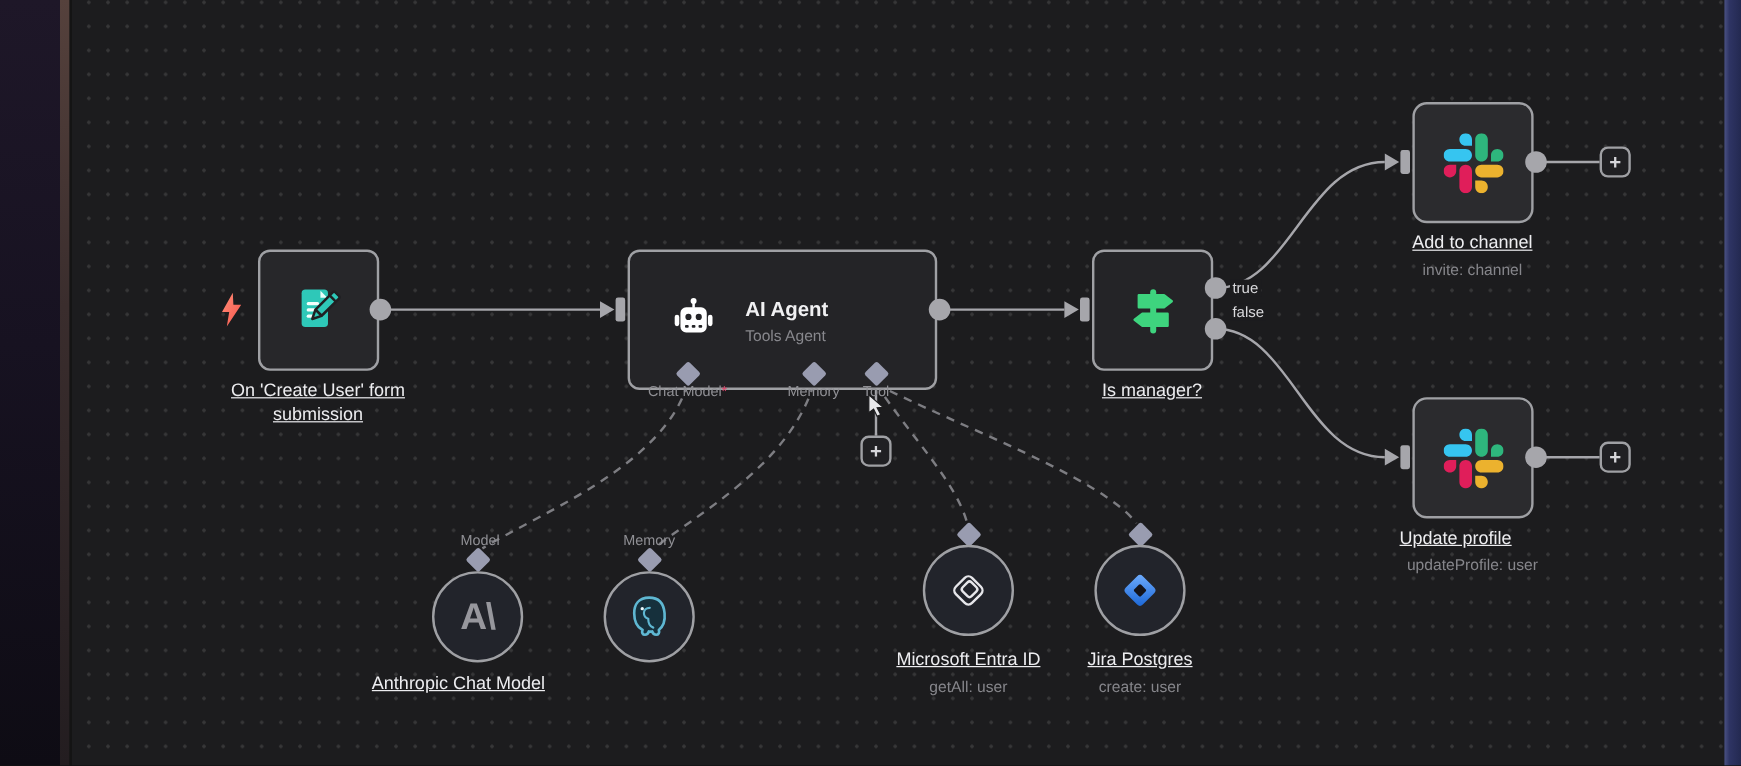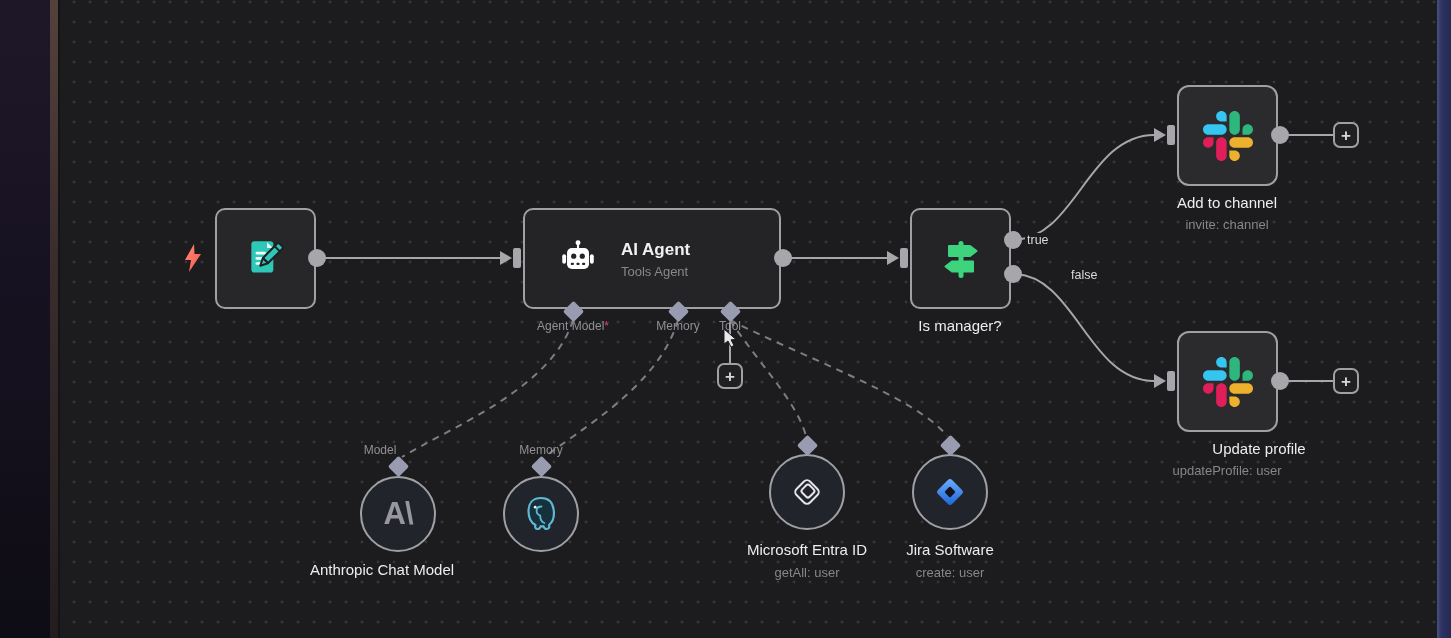--- a/index.html
+++ b/index.html
@@ -39,21 +39,21 @@
   .out-dot { position:absolute; width:18px; height:18px; border-radius:50%; background:#a6a6ab; }
   .in-port { position:absolute; width:8px; height:20px; border-radius:2px; background:#a6a6ab; }
   .diamond { position:absolute; width:15px; height:15px; background:#999cb0; transform:rotate(45deg); border-radius:2px; }
 
   .plus-btn { position:absolute; width:26px; height:26px; border:2px solid #9fa0a4; border-radius:7px;
     background:#202023; color:#d6d6da; font-size:17px; font-weight:bold; line-height:1;
     display:flex; align-items:center; justify-content:center; }
 
   
   .node-label { position:absolute; color:#ededf0; font-size:15px; text-align:center;
-    transform:translateX(-50%); line-height:20px; white-space:nowrap; }
+    transform:translateX(-50%); line-height:20px; white-space:nowrap;text-decoration:underline; }
   .node-label.wrap { white-space:normal; }
   .node-sub { position:absolute; color:#86868b; font-size:13px; text-align:center;
     transform:translateX(-50%); white-space:nowrap; }
   .port-label { position:absolute; color:#909095; font-size:12px; transform:translateX(-50%); white-space:nowrap; }
   .port-label .req { color:#e0446a; }
   .branch-label { position:absolute; color:#d9d9dc; font-size:12.5px; background:#1c1c1e; padding:0 2px; }
 
   .ai-title { color:#f0f0f2; font-size:17px; font-weight:600; line-height:22px; }
   .ai-sub { color:#87878c; font-size:13px; margin-top:3px; }
 
@@ -115,23 +115,24 @@
         <rect x="12" y="25" width="7" height="2.6" rx="1.3" fill="#f4fffd"></rect>
         <g transform="rotate(45 25 20)">
           <rect x="21.5" y="4" width="7" height="21" rx="1.5" fill="#2ec8b8" stroke="#202023" stroke-width="2"></rect>
           <polygon points="21.5,25 28.5,25 25,32" fill="#2ec8b8" stroke="#202023" stroke-width="2" stroke-linejoin="round"></polygon>
           <line x1="21.5" y1="9" x2="28.5" y2="9" stroke="#202023" stroke-width="2"></line>
         </g>
       </svg>
     </div>
   </div>
   <div class="out-dot" style="left:248px;top:249px;"></div>
+  <div class="node-label wrap" style="left:205px;top:316px;width:200px;">On 'Create User' form submission</div>
 
   <div class="in-port" style="left:453px;top:248px;"></div>
-  <div class="node" style="left:463px;top:208px;width:258px;height:101px;border-radius:10px;background:#242427;">
+  <div class="node" style="left:463px;top:208px;width:258px;height:117px;border-radius:10px;background:#242427;">
     <div class="node-inner" style="justify-content:flex-start;padding-left:32px;gap:22px;">
       <svg width="42" height="42" viewBox="0 0 44 44">
         <circle cx="22" cy="5" r="2.6" fill="#fff"></circle>
         <rect x="20.9" y="6.5" width="2.2" height="4.5" fill="#fff"></rect>
         <rect x="5.5" y="17" width="4" height="10" rx="2" fill="#fff"></rect>
         <rect x="34.5" y="17" width="4" height="10" rx="2" fill="#fff"></rect>
         <rect x="10.5" y="10.5" width="23" height="22" rx="5" fill="#fff"></rect>
         <circle cx="17.5" cy="19" r="2.7" fill="#242427"></circle>
         <circle cx="26.5" cy="19" r="2.7" fill="#242427"></circle>
         <rect x="14.5" y="26" width="3.2" height="2.4" rx="0.8" fill="#242427"></rect>
@@ -143,21 +144,21 @@
         <div class="ai-sub">Tools Agent</div>
       </div>
     </div>
   </div>
   <div class="out-dot" style="left:714px;top:249px;"></div>
 
   <div class="diamond" style="left:505.5px;top:303.5px;"></div>
   <div class="diamond" style="left:610.5px;top:303.5px;"></div>
   <div class="diamond" style="left:662.5px;top:303.5px;"></div>
   <div class="port-label" style="left:513px;top:319px;">
-    <span>Agent Model</span><span class="req">*</span>
+    <span>Chat Model</span><span class="req">*</span>
   </div>
   <div class="port-label" style="left:618px;top:319px;">
     <span>Memory</span>
   </div>
   <div class="port-label" style="left:670px;top:319px;">
     <span>Tool</span>
   </div>
   <div class="plus-btn" style="left:657px;top:363px;">
     <span>+</span>
   </div>
@@ -168,21 +169,21 @@
       <svg width="48" height="48" viewBox="0 0 48 48">
         <rect x="21.5" y="6" width="5" height="37" rx="2.5" fill="#3ed47e"></rect>
         <path d="M12 11 H33 L39.5 16 L33 21 H12 Z" fill="#3ed47e" stroke="#3ed47e" stroke-width="2" stroke-linejoin="round"></path>
         <path d="M36 26.5 H15 L8.5 31.5 L15 36.5 H36 Z" fill="#3ed47e" stroke="#3ed47e" stroke-width="2" stroke-linejoin="round"></path>
       </svg>
     </div>
   </div>
   <div class="out-dot" style="left:944px;top:231px;"></div>
   <div class="out-dot" style="left:944px;top:265px;"></div>
   <div class="branch-label" style="left:965px;top:233px;">true</div>
-  <div class="branch-label" style="left:965px;top:268px;margin-left:44px;">false</div>
+  <div class="branch-label" style="left:965px;top:253px;">false</div>
   <div class="node-label" style="left:900px;top:316px;">Is manager?</div>
 
   <div class="in-port" style="left:1107px;top:125px;"></div>
   <div class="node sq slack-n" style="left:1117px;top:85px;">
     <div class="node-inner">
       <svg width="50" height="50" viewBox="0 0 122.8 122.8">
         <path fill="#E01E5A" d="M25.8 77.6c0 7.1-5.8 12.9-12.9 12.9S0 84.7 0 77.6s5.8-12.9 12.9-12.9h12.9v12.9zM32.3 77.6c0-7.1 5.8-12.9 12.9-12.9s12.9 5.8 12.9 12.9v32.3c0 7.1-5.8 12.9-12.9 12.9s-12.9-5.8-12.9-12.9V77.6z"></path>
         <path fill="#36C5F0" d="M45.2 25.8c-7.1 0-12.9-5.8-12.9-12.9S38.1 0 45.2 0s12.9 5.8 12.9 12.9v12.9H45.2zM45.2 32.3c7.1 0 12.9 5.8 12.9 12.9s-5.8 12.9-12.9 12.9H12.9C5.8 58.1 0 52.3 0 45.2s5.8-12.9 12.9-12.9h32.3z"></path>
         <path fill="#2EB67D" d="M97 45.2c0-7.1 5.8-12.9 12.9-12.9s12.9 5.8 12.9 12.9-5.8 12.9-12.9 12.9H97V45.2zM90.5 45.2c0 7.1-5.8 12.9-12.9 12.9s-12.9-5.8-12.9-12.9V12.9C64.7 5.8 70.5 0 77.6 0s12.9 5.8 12.9 12.9v32.3z"></path>
         <path fill="#ECB22E" d="M77.6 97c7.1 0 12.9 5.8 12.9 12.9s-5.8 12.9-12.9 12.9-12.9-5.8-12.9-12.9V97h12.9zM77.6 90.5c-7.1 0-12.9-5.8-12.9-12.9s5.8-12.9 12.9-12.9h32.3c7.1 0 12.9 5.8 12.9 12.9s-5.8 12.9-12.9 12.9H77.6z"></path>
@@ -204,24 +205,24 @@
         <path fill="#36C5F0" d="M45.2 25.8c-7.1 0-12.9-5.8-12.9-12.9S38.1 0 45.2 0s12.9 5.8 12.9 12.9v12.9H45.2zM45.2 32.3c7.1 0 12.9 5.8 12.9 12.9s-5.8 12.9-12.9 12.9H12.9C5.8 58.1 0 52.3 0 45.2s5.8-12.9 12.9-12.9h32.3z"></path>
         <path fill="#2EB67D" d="M97 45.2c0-7.1 5.8-12.9 12.9-12.9s12.9 5.8 12.9 12.9-5.8 12.9-12.9 12.9H97V45.2zM90.5 45.2c0 7.1-5.8 12.9-12.9 12.9s-12.9-5.8-12.9-12.9V12.9C64.7 5.8 70.5 0 77.6 0s12.9 5.8 12.9 12.9v32.3z"></path>
         <path fill="#ECB22E" d="M77.6 97c7.1 0 12.9 5.8 12.9 12.9s-5.8 12.9-12.9 12.9-12.9-5.8-12.9-12.9V97h12.9zM77.6 90.5c-7.1 0-12.9-5.8-12.9-12.9s5.8-12.9 12.9-12.9h32.3c7.1 0 12.9 5.8 12.9 12.9s-5.8 12.9-12.9 12.9H77.6z"></path>
       </svg>
     </div>
   </div>
   <div class="out-dot" style="left:1211px;top:372px;"></div>
   <div class="plus-btn" style="left:1273px;top:368px;">
     <span>+</span>
   </div>
-  <div class="node-label" style="left:1199px;top:439px;">Update profile</div>
+  <div class="node-label" style="left:1153px;top:439px;">Update profile</div>
   <div class="node-sub" style="left:1167px;top:463px;">updateProfile: user</div>
 
-  <div class="port-label" style="left:320px;top:443px;">Model</div>
+  <div class="port-label" style="left:340px;top:443px;">Model</div>
   <div class="diamond" style="left:330.5px;top:458.5px;"></div>
   <div class="circle-node" style="left:300px;top:476px;">
     <span class="anthropic-logo">A\</span>
   </div>
   <div class="node-label wrap" style="left:322px;top:560px;width:150px;">Anthropic Chat Model</div>
 
   <div class="port-label" style="left:481px;top:443px;">Memory</div>
   <div class="diamond" style="left:473.5px;top:458.5px;"></div>
   <div class="circle-node" style="left:443px;top:476px;">
     <svg width="40" height="40" viewBox="0 0 40 40">
@@ -249,18 +250,18 @@
       <defs>
           <linearGradient id="jg" x1="0" y1="0" x2="1" y2="1">
         <stop offset="0" stop-color="#6fadff"></stop>
             <stop offset="1" stop-color="#1a66d6"></stop>
           </linearGradient>
         </defs>
       <rect x="11.5" y="11.5" width="21" height="21" rx="3.5" transform="rotate(45 22 22)" fill="url(#jg)"></rect>
       <rect x="17.8" y="17.8" width="8.4" height="8.4" rx="1.5" transform="rotate(45 22 22)" fill="#14141c"></rect>
     </svg>
   </div>
-  <div class="node-label" style="left:890px;top:540px;">Jira Software</div>
+  <div class="node-label" style="left:890px;top:540px;">Jira Postgres</div>
   <div class="node-sub" style="left:890px;top:565px;">create: user</div>
 
 </div>
 
 <div class="right-strip"></div>
 
 </body></html>

